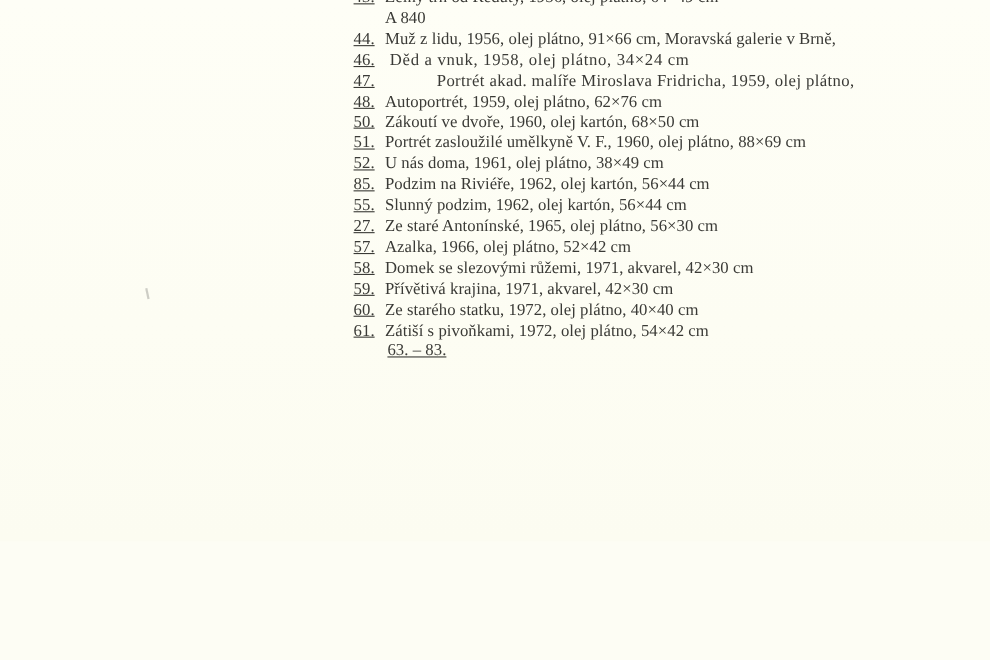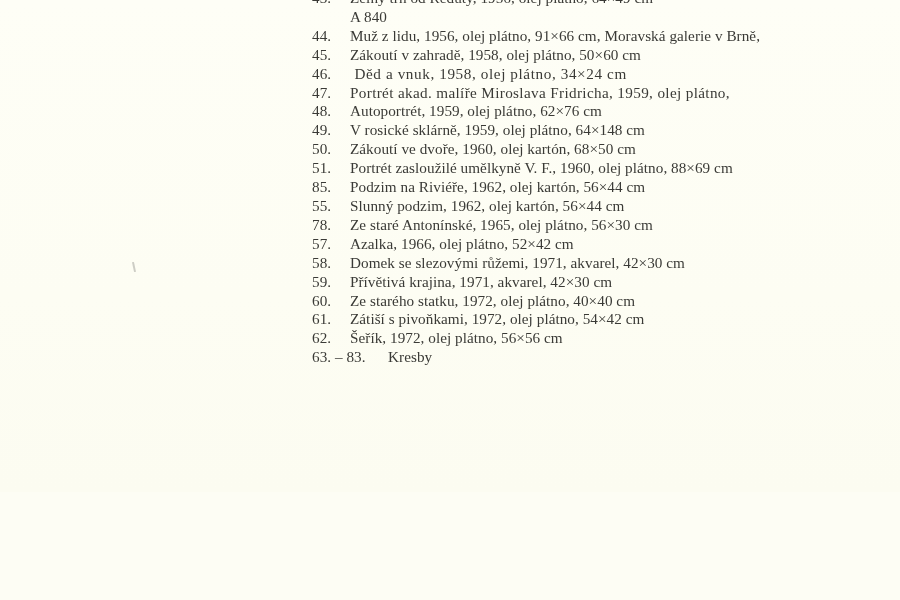--- a/index.html
+++ b/index.html
@@ -32,25 +32,27 @@
       line-height: 18.9px;
       letter-spacing: 0.05px;
     }
     .entry {
       display: flex;
       white-space: nowrap;
     }
     .num {
       width: 38px;
       flex: 0 0 38px;
-      text-align: left;
+      text-align: center;
+      text-decoration: underline;
     }
     .num.range {
       width: 76px;
       flex: 0 0 76px;
+      margin-left: 29px;
     }
     .text {
       flex: 1 1 auto;
     }
     .cont {
       padding-left: 38px;
       white-space: nowrap;
     }
     .mark {
       position: absolute;
@@ -79,88 +81,82 @@
       <div class="cont">A 840</div>
     </div>
 
     <div>
       <div class="entry">
         <span class="num">44.</span>
         <span class="text">Muž z lidu, 1956, olej plátno, 91×66 cm, Moravská galerie v Brně,</span>
       </div>
     </div>
 
-    <div>
-      <div class="entry">
-        <span class="num">45.</span>
-        <span class="text">Zákoutí v zahradě, 1958, olej plátno, 50×60 cm</span>
-      </div>
-    </div>
 
     <div>
       <div class="entry">
         <span class="num">46.</span>
         <span class="text" style="white-space:pre; letter-spacing:0.6px;"> Děd a vnuk, 1958, olej plátno, 34×24 cm</span>
       </div>
     </div>
 
     <div>
       <div class="entry">
         <span class="num">47.</span>
-        <span class="text" style="letter-spacing:0.35px;">Portrét akad. malíře Miroslava Fridricha, 1959, olej plátno,</span>
+        <span class="text" style="letter-spacing:0.35px;margin-left:47px;">Portrét akad. malíře Miroslava Fridricha, 1959, olej plátno,</span>
       </div>
     </div>
 
     <div>
       <div class="entry">
         <span class="num">48.</span>
         <span class="text">Autoportrét, 1959, olej plátno, 62×76 cm</span>
       </div>
     </div>
 
-    <div>
-      <div class="entry">
-        <span class="num">49.</span>
-        <span class="text">V rosické sklárně, 1959, olej plátno, 64×148 cm</span>
-      </div>
-    </div>
 
     <div>
       <div class="entry">
         <span class="num">50.</span>
         <span class="text">Zákoutí ve dvoře, 1960, olej kartón, 68×50 cm</span>
       </div>
     </div>
 
     <div>
       <div class="entry">
         <span class="num">51.</span>
         <span class="text">Portrét zasloužilé umělkyně V. F., 1960, olej plátno, 88×69 cm</span>
       </div>
     </div>
 
+    <div>
+      <div class="entry">
+        <span class="num">52.</span>
+        <span class="text">U nás doma, 1961, olej plátno, 38×49 cm</span>
+      </div>
+    </div>
 
 
     <div>
       <div class="entry">
         <span class="num">85.</span>
         <span class="text">Podzim na Riviéře, 1962, olej kartón, 56×44 cm</span>
       </div>
     </div>
 
     <div>
       <div class="entry">
         <span class="num">55.</span>
         <span class="text">Slunný podzim, 1962, olej kartón, 56×44 cm</span>
       </div>
     </div>
 
     <div>
       <div class="entry">
-        <span class="num">78.</span>
+        <span class="num">27.</span>
         <span class="text">Ze staré Antonínské, 1965, olej plátno, 56×30 cm</span>
       </div>
     </div>
 
     <div>
       <div class="entry">
         <span class="num">57.</span>
         <span class="text">Azalka, 1966, olej plátno, 52×42 cm</span>
       </div>
     </div>
@@ -186,28 +182,21 @@
       </div>
     </div>
 
     <div>
       <div class="entry">
         <span class="num">61.</span>
         <span class="text">Zátiší s pivoňkami, 1972, olej plátno, 54×42 cm</span>
       </div>
     </div>
 
-    <div>
-      <div class="entry">
-        <span class="num">62.</span>
-        <span class="text">Šeřík, 1972, olej plátno, 56×56 cm</span>
-      </div>
-    </div>
 
     <div>
       <div class="entry">
         <span class="num range">63. – 83.</span>
-        <span class="text">Kresby</span>
       </div>
     </div>
 
   </div>
 </div>
 
 </body></html>

